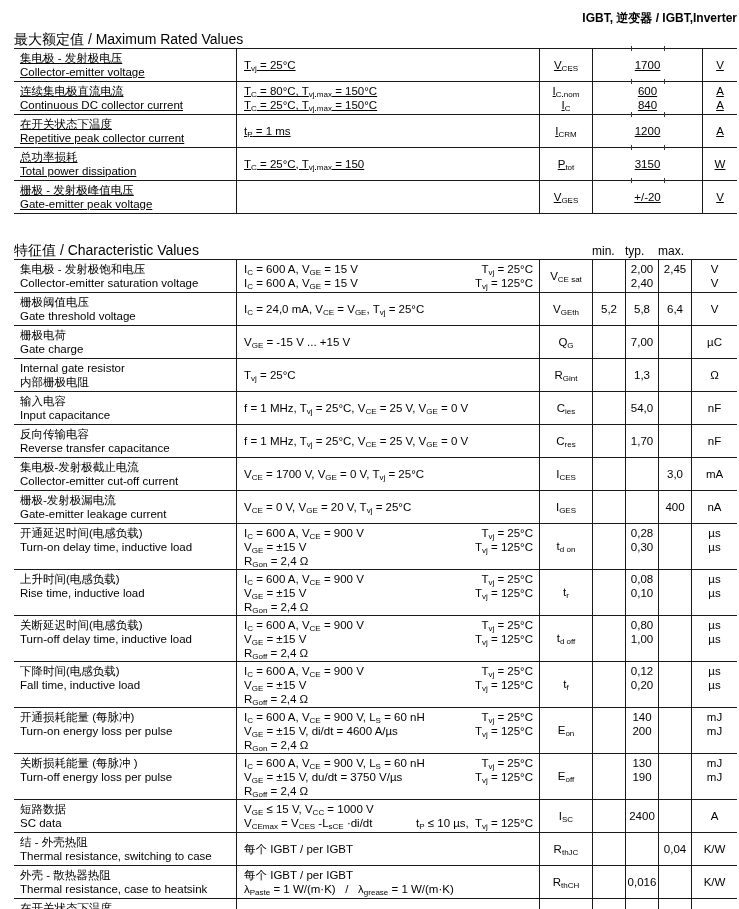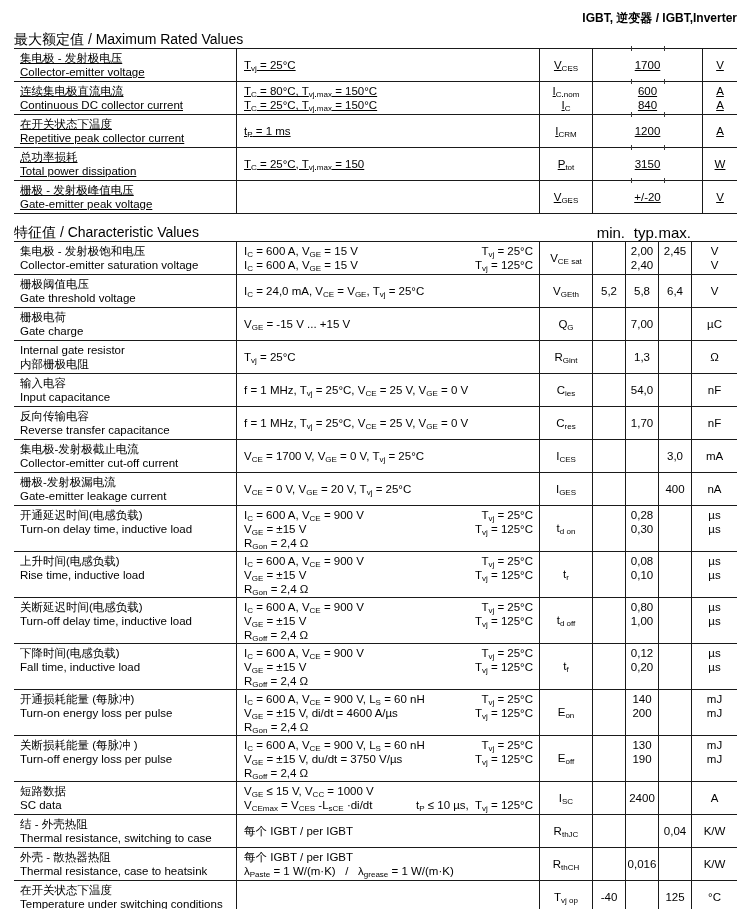--- a/index.html
+++ b/index.html
@@ -7,23 +7,23 @@
     width:739px;height:909px;
     font-family:"Liberation Sans","DejaVu Sans",sans-serif;
     color:#000;
     -webkit-font-smoothing:antialiased;
   }
   .page{padding:6px 2px 0 14px;width:723px;}
 
   .title{font-size:12px;font-weight:bold;margin:2px 0 3px 0;line-height:20px;text-align:right;}
   .section-heading{font-size:14px;font-weight:normal;margin:0;line-height:17px;}
 
-  .char-head{position:relative;margin-top:10px;}
+  .char-head{position:relative;margin-top:28px;}
   .mtm{position:absolute;left:578px;bottom:1px;width:99px;display:flex;}
-  .mtm span{flex:0 0 33px;text-align:right;font-size:15px;line-height:14px;}
+  .mtm span{flex:0 0 33px;text-align:left;font-size:12px;line-height:14px;}
 
   .table{border-top:1px solid #1a1a1a;width:723px;}
   .row{display:grid;border-bottom:1px solid #1a1a1a;min-height:32px;}
   .t-max .row{grid-template-columns:222px 303px 53px 110px 35px;text-decoration:underline;}
   .t-char .row{grid-template-columns:222px 303px 53px 33px 33px 33px 46px;}
   .row.h3{min-height:43px;}
 
   .cell{display:flex;flex-direction:column;justify-content:flex-start;
         padding-top:2px;padding-bottom:1px;font-size:11.5px;line-height:14px;}
   .cell.vc{justify-content:center;padding-top:0;}

